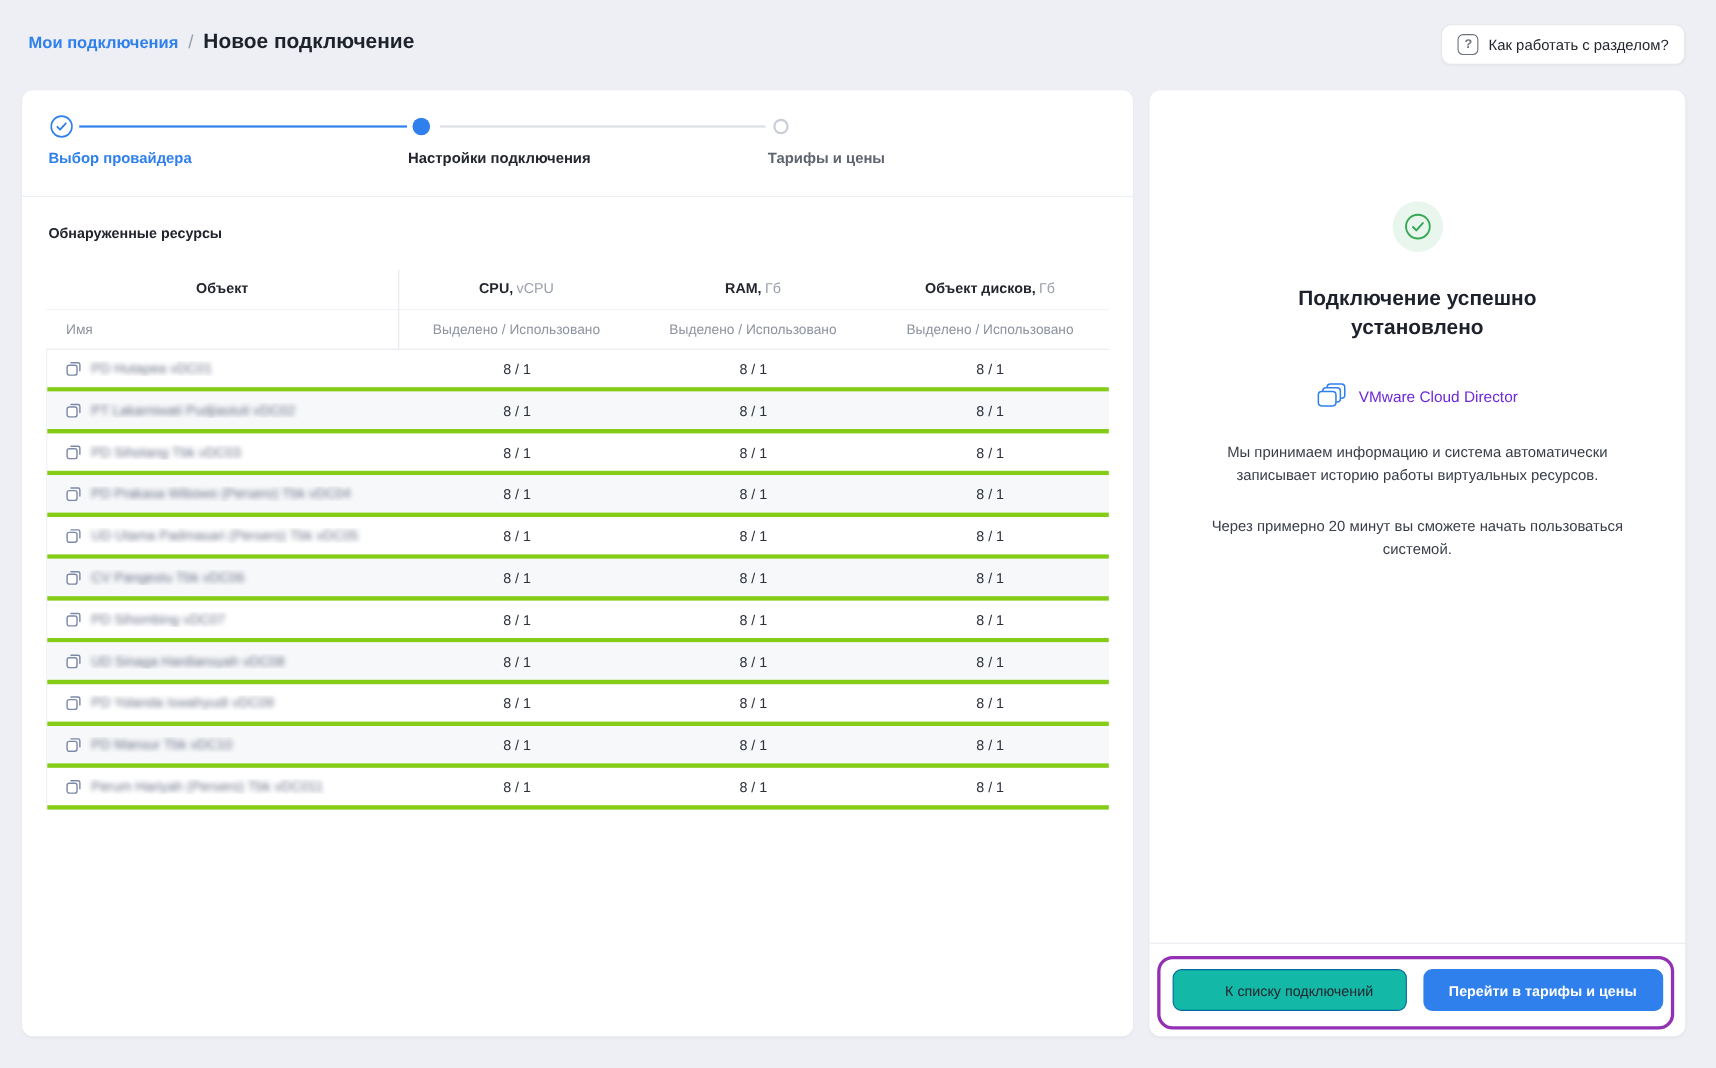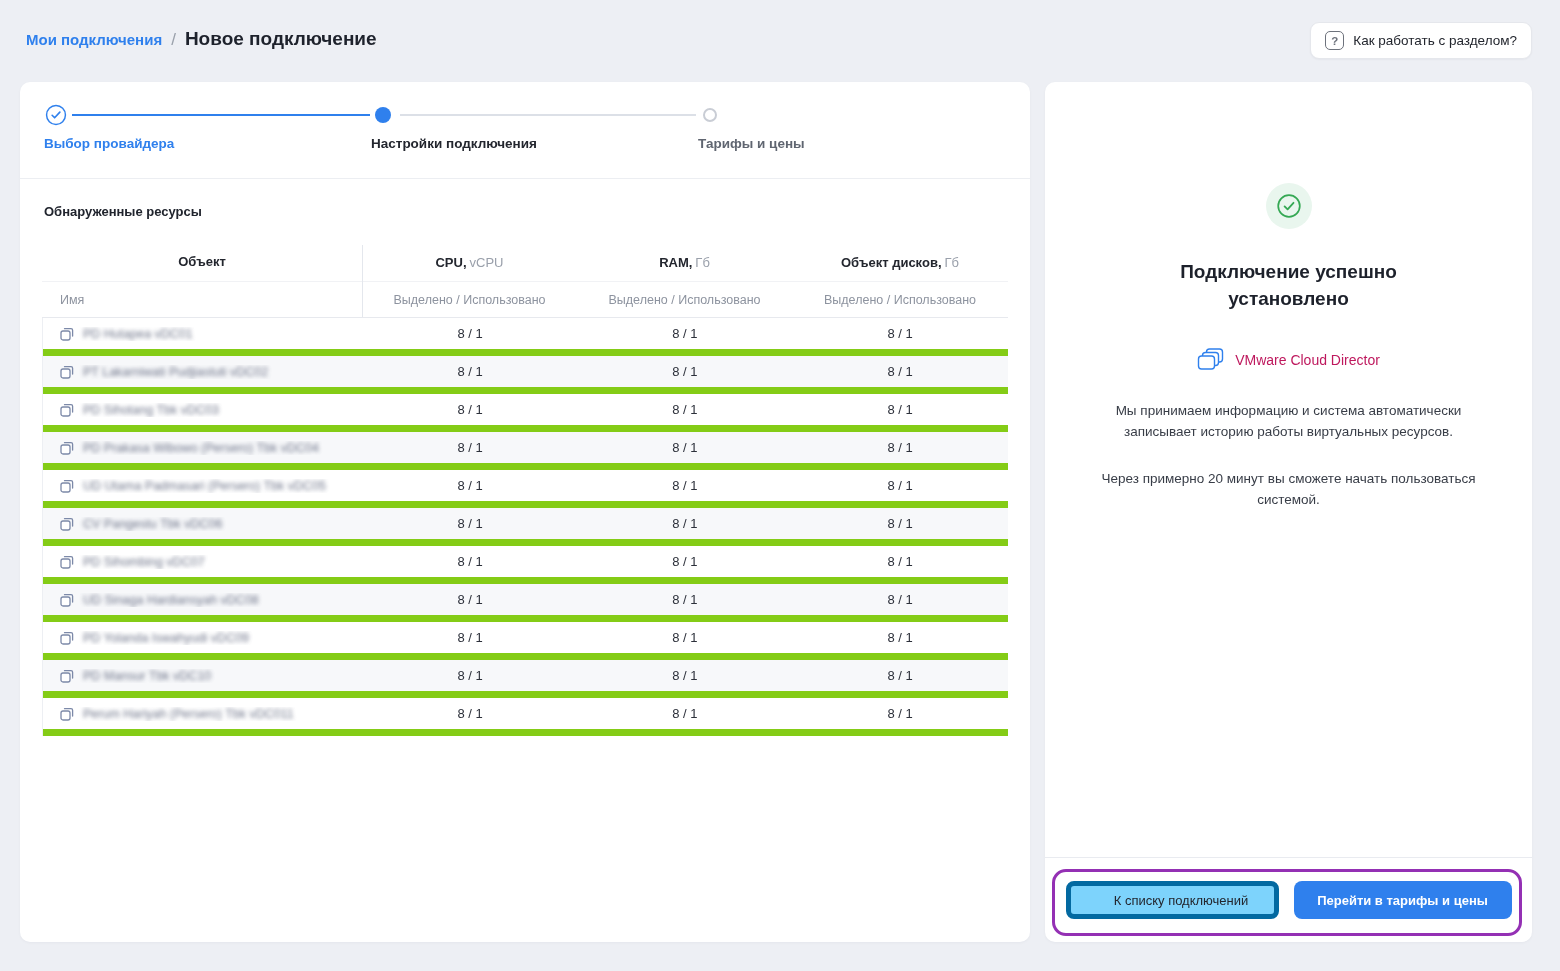--- a/index.html
+++ b/index.html
@@ -63,43 +63,43 @@
   .thead-sub   { height: 36px; border-bottom: 1px solid #e7e9ee; }
   .col-name   { width: 320px; }
   .col-metric { width: 215px; text-align: center; }
   .col-metric.last { width: 216px; }
   .group-obj { font-weight: bold; font-size: 13px; color: #23262e; text-align: center; }
   .gm-name { font-weight: bold; font-size: 13px; color: #23262e; }
   .gm-unit { font-size: 13px; color: #9aa0ab; margin-left: 3px; }
   .sub-name { padding-left: 18px; font-size: 12.5px; color: #8d939f; }
   .sub-metric { font-size: 12.5px; color: #8d939f; }
   .tbody { border-left: 1px solid #edeff3; }
-  .trow { height: 38px; border-bottom: 7px solid #84cc16; align-items: center; }
+  .trow { height: 38px; border-bottom: 4px solid #84cc16; align-items: center; }
   .trow.alt { background: #f7f8fa; }
   .name-cell { padding-left: 17px; display: flex; align-items: center; gap: 9px; overflow: hidden; }
   .res-icon { display: flex; align-items: center; flex: 0 0 auto; }
   .res-name { font-size: 12.5px; color: #48506a; filter: blur(2.3px); opacity: .8; white-space: nowrap; }
   .metric-cell { font-size: 13px; color: #2c303a; }
 
   
   .success-badge {
     width: 46px; height: 46px; border-radius: 50%; background: #e9f6ee;
     margin: 101px auto 0; display: flex; align-items: center; justify-content: center;
   }
   .panel-title { margin: 30px auto 0; width: 320px; font-size: 19px; font-weight: bold; color: #1d212b; line-height: 1.4; }
   .provider-row { margin-top: 36px; display: flex; align-items: center; justify-content: center; gap: 11px; }
-  .provider-name { font-size: 14px; color: #be185d; }
+  .provider-name { font-size: 14px; color: #6d28d9; }
   .panel-text { margin: 26px auto 0; width: 404px; font-size: 13.5px; line-height: 1.55; color: #383d47; }
   .panel-text.first { margin-top: 30px; }
   .panel-footer {
     position: absolute; left: 0; bottom: 0; width: 100%; height: 85px;
     border-top: 1px solid #e9ebf0; display: flex; align-items: center; justify-content: center; gap: 15px;
   }
   .btn { height: 38px; border-radius: 8px; font-size: 13px; font-family: inherit; cursor: pointer; }
-  .btn-secondary { width: 213px; background: #7dd3fc; border: 5px solid #0369a1; color: #23262e; padding-left: 18px; }
+  .btn-secondary { width: 213px; background: #14b8a6; border: 1px solid #0369a1; color: #23262e; padding-left: 18px; }
   .btn-primary { width: 218px; background: var(--accent, #2F80ED); border: none; color: #fff; font-weight: 600; }
 
   .highlight-box {
     position: absolute; left: 1052px; top: 869px; width: 470px; height: 67px;
     border: 3px solid var(--highlight, #9430B4); border-radius: 14px;
     pointer-events: none; z-index: 5;
   }
 </style>
 </head>
 <body>

